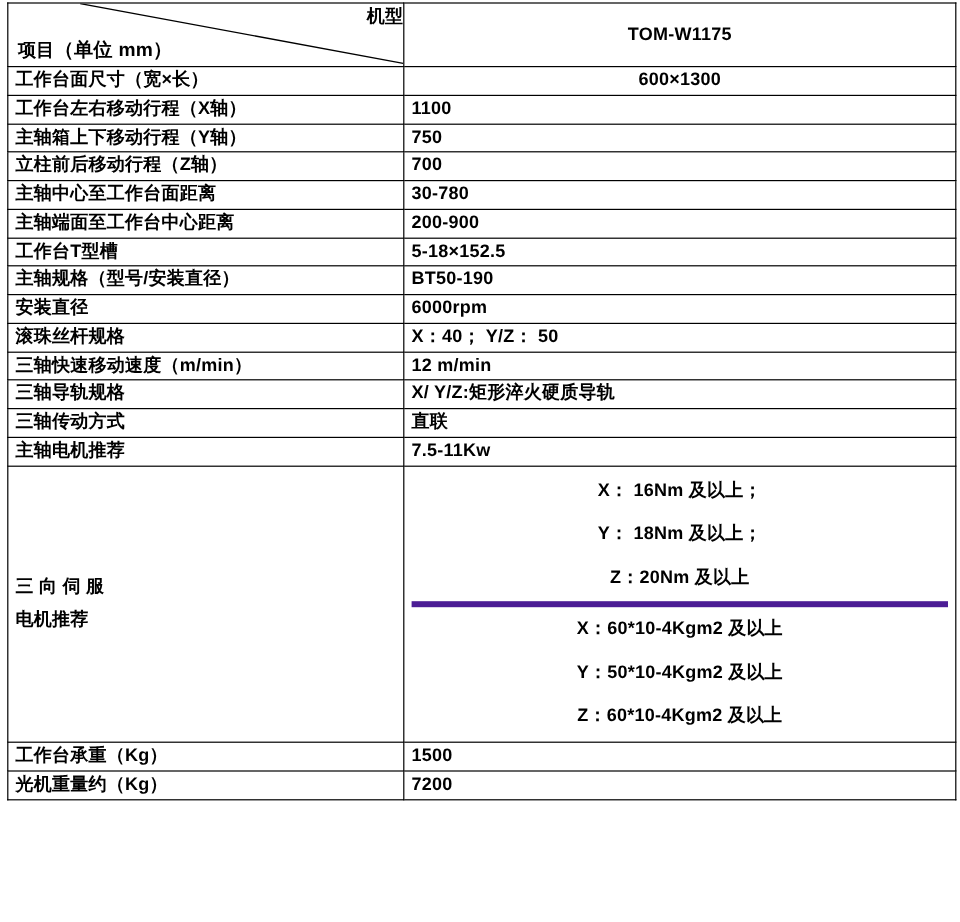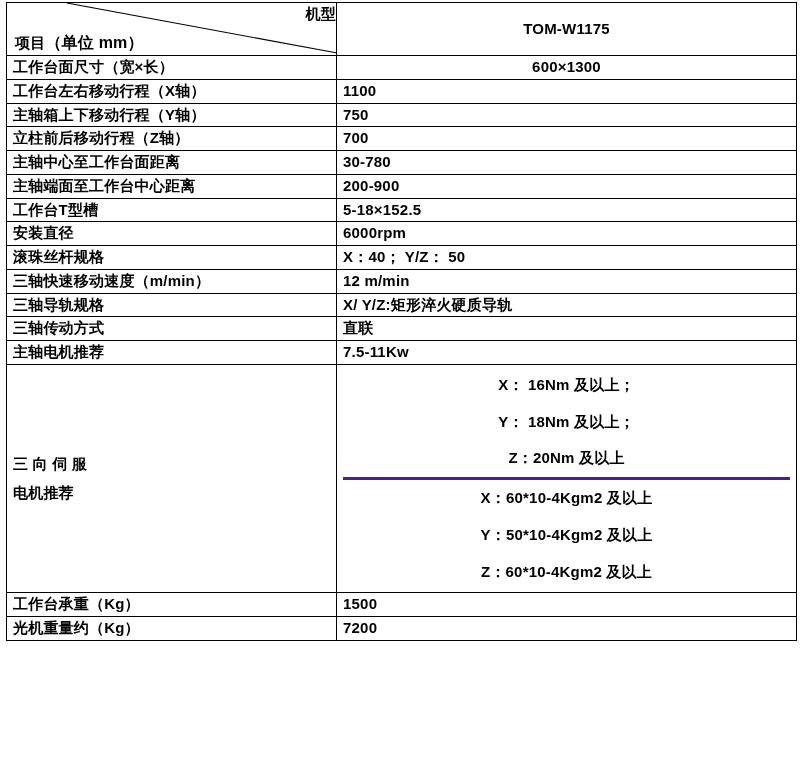--- a/index.html
+++ b/index.html
@@ -98,21 +98,21 @@
   }
   .servo-group {
     padding: 0;
   }
   .servo-line {
     text-align: center;
     padding: 9px 0;
     font-weight: bold;
   }
   .servo-sub {
-    border-bottom: 3px solid #4c1d95;
+    border-bottom: 5px solid #4c1d95;
   }
   td.note-empty {
     height: 26px;
   }
 </style>
 </head>
 <body>
 
 <div class="sheet">
   <table class="spec">
@@ -153,20 +153,24 @@
         <td class="label">主轴中心至工作台面距离</td>
         <td class="value">30-780</td>
       </tr>
       <tr>
         <td class="label">主轴端面至工作台中心距离</td>
         <td class="value">200-900</td>
       </tr>
       <tr>
         <td class="label">工作台T型槽</td>
         <td class="value">5-18×152.5</td>
+      </tr>
+      <tr>
+        <td class="label">主轴规格（型号/安装直径）</td>
+        <td class="value">BT50-190</td>
       </tr>
       <tr>
         <td class="label">安装直径</td>
         <td class="value">6000rpm</td>
       </tr>
       <tr>
         <td class="label">滚珠丝杆规格</td>
         <td class="value">X：40；    Y/Z： 50</td>
       </tr>
       <tr>

